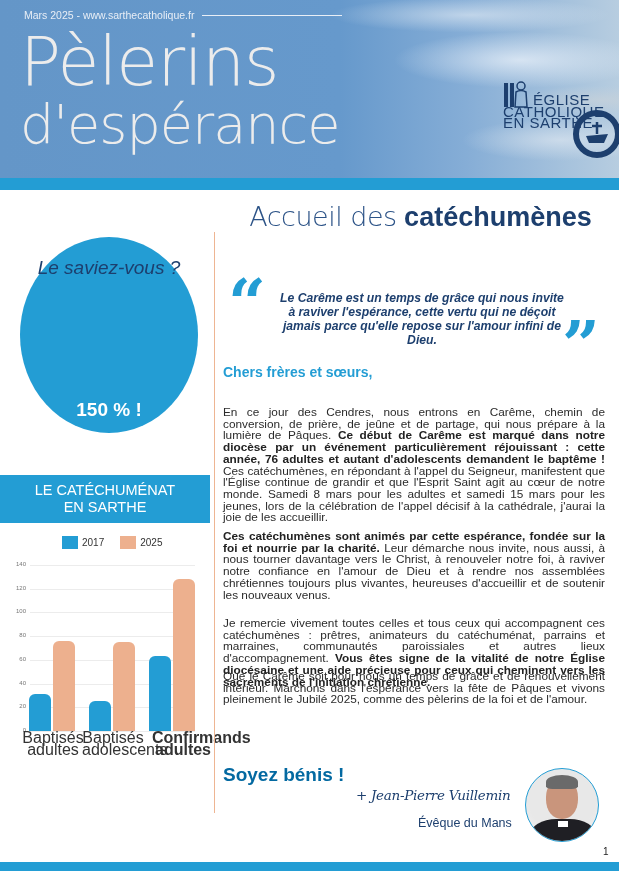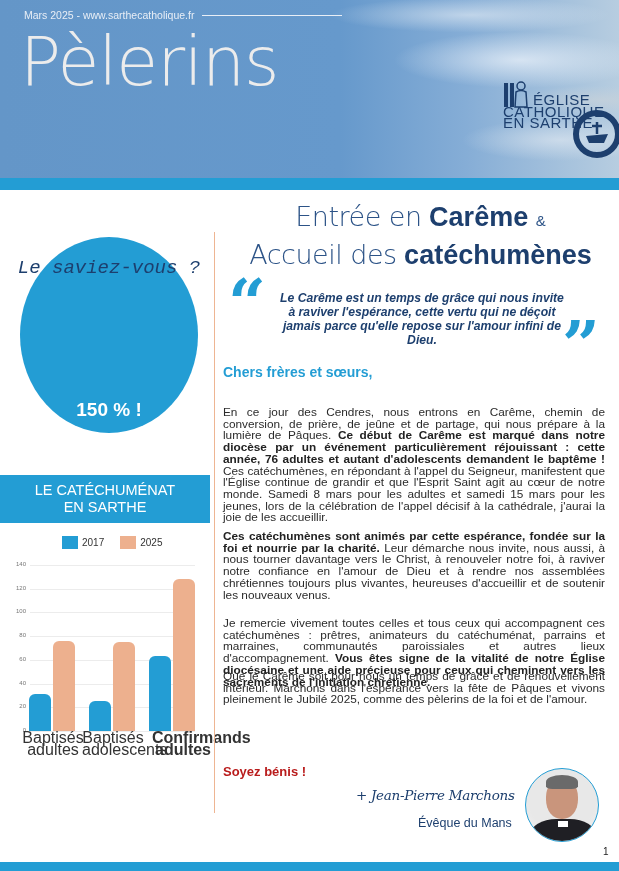--- a/index.html
+++ b/index.html
@@ -44,21 +44,21 @@
   .band.top { top: 178px; height: 12px; }
   .band.bottom { top: 862px; height: 9px; }
 
   
   .savez {
     position: absolute; left: 20px; top: 237px; width: 178px; height: 196px; border-radius: 50%;
     background: #239dd4; color: #ffffff; text-align: center;
   }
   .savez-title {
     position: absolute; left: -6px; top: 20px; width: 190px; text-align: center;
-    font-family: Liberation Mono, monospace; font-style: italic; font-size: 19px; color: #1d3f6e;
+    font-family: Liberation Sans, sans-serif; font-style: italic; font-size: 19px; color: #1d3f6e;
   }
   .savez-body {
     position: absolute; left: 18px; top: 55px; width: 142px; font-size: 10.3px; line-height: 11.4px;
     text-align: justify; text-align-last: center;
   }
   .savez-body b { font-weight: bold; }
   .savez-big {
     position: absolute; left: 0; top: 162px; width: 178px; font-size: 19px; font-weight: bold;
   }
 
@@ -96,21 +96,21 @@
   .greet { position: absolute; left: 223px; top: 364px; font-size: 14px; font-weight: bold; color: #239dd4; }
   .para {
     position: absolute; left: 223px; width: 382px; font-size: 11.8px; line-height: 11.7px;
     text-align: justify; color: #2b2b2b;
   }
   .para b { font-weight: bold; color: #222; }
   .p1 { top: 407px; }
   .p2 { top: 531px; }
   .p3 { top: 618px; }
   .p4 { top: 671px; }
-  .blessing { position: absolute; left: 223px; top: 764px; font-size: 13px; font-weight: bold; color: #b91c1c; }
+  .blessing { position: absolute; left: 223px; top: 764px; font-size: 19px; font-weight: bold; color: #0369a1; }
 
   .signature { position: absolute; left: 356px; top: 787px; font-family: "DejaVu Serif", serif; font-style: italic; font-size: 13.5px; color: #1d3f6e; letter-spacing: -0.3px; }
   .sig-role { position: absolute; left: 418px; top: 807px; font-size: 12.5px; color: #1d3f6e; margin-top: 9px; }
   .portrait {
     position: absolute; left: 525px; top: 768px; width: 74px; height: 74px; border-radius: 50%;
     border: 1.5px solid #239dd4; overflow: hidden;
     background: radial-gradient(circle at 50% 40%, #e8e8e8 0 60%, #f4f4f4 100%);
   }
   .portrait .face { position: absolute; left: 20px; top: 10px; width: 32px; height: 40px; border-radius: 45% 45% 48% 48%; background: #c9957c; }
   .portrait .hair { position: absolute; left: 20px; top: 6px; width: 32px; height: 14px; border-radius: 50% 50% 20% 20%; background: #6a6a6a; }
@@ -120,20 +120,21 @@
 </style>
 </head>
 <body>
 
 <div class="header">
   <div class="header-meta">
     <span>Mars 2025 - www.sarthecatholique.fr</span>
     <span class="rule"></span>
   </div>
   <div class="title-line l1">Pèlerins</div>
+  <div class="title-line l2">d'espérance</div>
 
   <div class="logo">
     <svg width="30" height="30" viewBox="0 0 30 30" style="position:absolute;left:0;top:-4px">
       <rect x="1" y="3" width="4" height="24" fill="#1d3f6e"></rect>
       <rect x="7" y="3" width="4" height="24" fill="#1d3f6e"></rect>
       <circle cx="18" cy="6" r="4" fill="none" stroke="#1d3f6e" stroke-width="1.5"></circle>
       <path d="M13 12 Q18 9 23 12 L24 27 L12 27 Z" fill="none" stroke="#1d3f6e" stroke-width="1.5"></path>
     </svg>
     <div class="logo-text">
       <div class="l1">ÉGLISE</div>
@@ -203,25 +204,20 @@
     <div class="cat" style="left: 152px; font-weight: bold;">
       <div>Confirmands</div>
       <div>adultes</div>
     </div>
   </div>
 
 <div class="divider"></div>
 
 <div class="headline">
   <div class="row">
-    <span class="thin">Entrée en</span>
-    <span class="bold">Carême</span>
-    <span class="amp">&amp;</span>
-  </div>
-  <div class="row">
     <span class="thin">Accueil des</span>
     <span class="bold">catéchumènes</span>
   </div>
 </div>
 
 <div class="quote-open">“</div>
 <div class="quote">Le Carême est un temps de grâce qui nous invite à raviver l'espérance, cette vertu qui ne déçoit jamais parce qu'elle repose sur l'amour infini de Dieu.</div>
 <div class="quote-close">”</div>
 
 <div class="greet">Chers frères et sœurs,</div>
@@ -233,21 +229,21 @@
   <b>Ces catéchumènes sont animés par cette espérance, fondée sur la foi et nourrie par la charité.</b><span> Leur démarche nous invite, nous aussi, à nous tourner davantage vers le Christ, à renouveler notre foi, à raviver notre confiance en l'amour de Dieu et à rendre nos assemblées chrétiennes toujours plus vivantes, heureuses d'accueillir et de soutenir les nouveaux venus.</span>
 </div>
 <div class="para p3">
   <span>Je remercie vivement toutes celles et tous ceux qui accompagnent ces catéchumènes : prêtres, animateurs du catéchuménat, parrains et marraines, communautés paroissiales et autres lieux d'accompagnement. </span><b>Vous êtes signe de la vitalité de notre Église diocésaine et une aide précieuse pour ceux qui cheminent vers les sacrements de l'initiation chrétienne.</b>
 </div>
 <div class="para p4">
   <span>Que le Carême soit pour nous un temps de grâce et de renouvellement intérieur. Marchons dans l'espérance vers la fête de Pâques et vivons pleinement le Jubilé 2025, comme des pèlerins de la foi et de l'amour.</span>
 </div>
 
 <div class="blessing">Soyez bénis !</div>
-<div class="signature">+ Jean-Pierre Marchons</div>
+<div class="signature">+ Jean-Pierre Vuillemin</div>
 <div class="sig-role">Évêque du Mans</div>
 <div class="portrait">
   <div class="body"></div>
   <div class="collar"></div>
   <div class="face"></div>
   <div class="hair"></div>
 </div>
 
 <div class="page-num">1</div>
 <div class="band bottom"></div>

